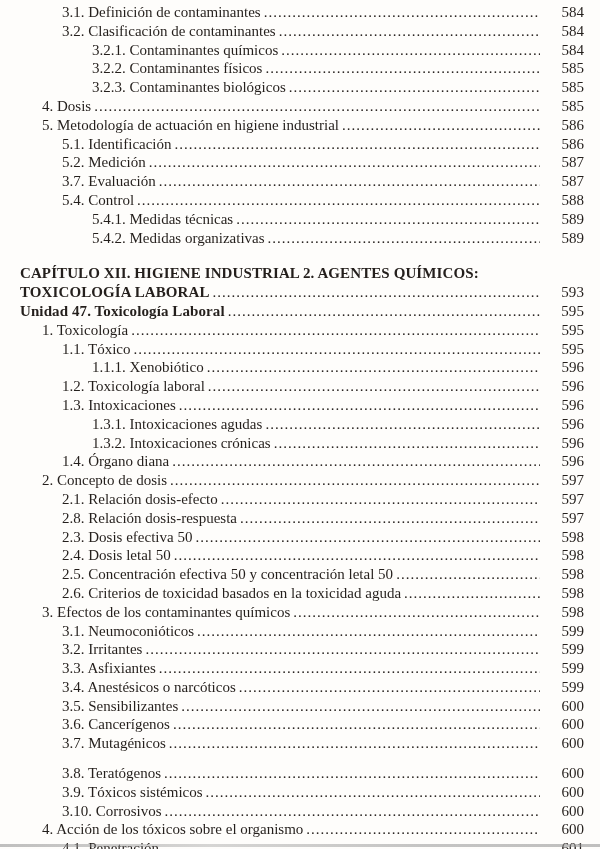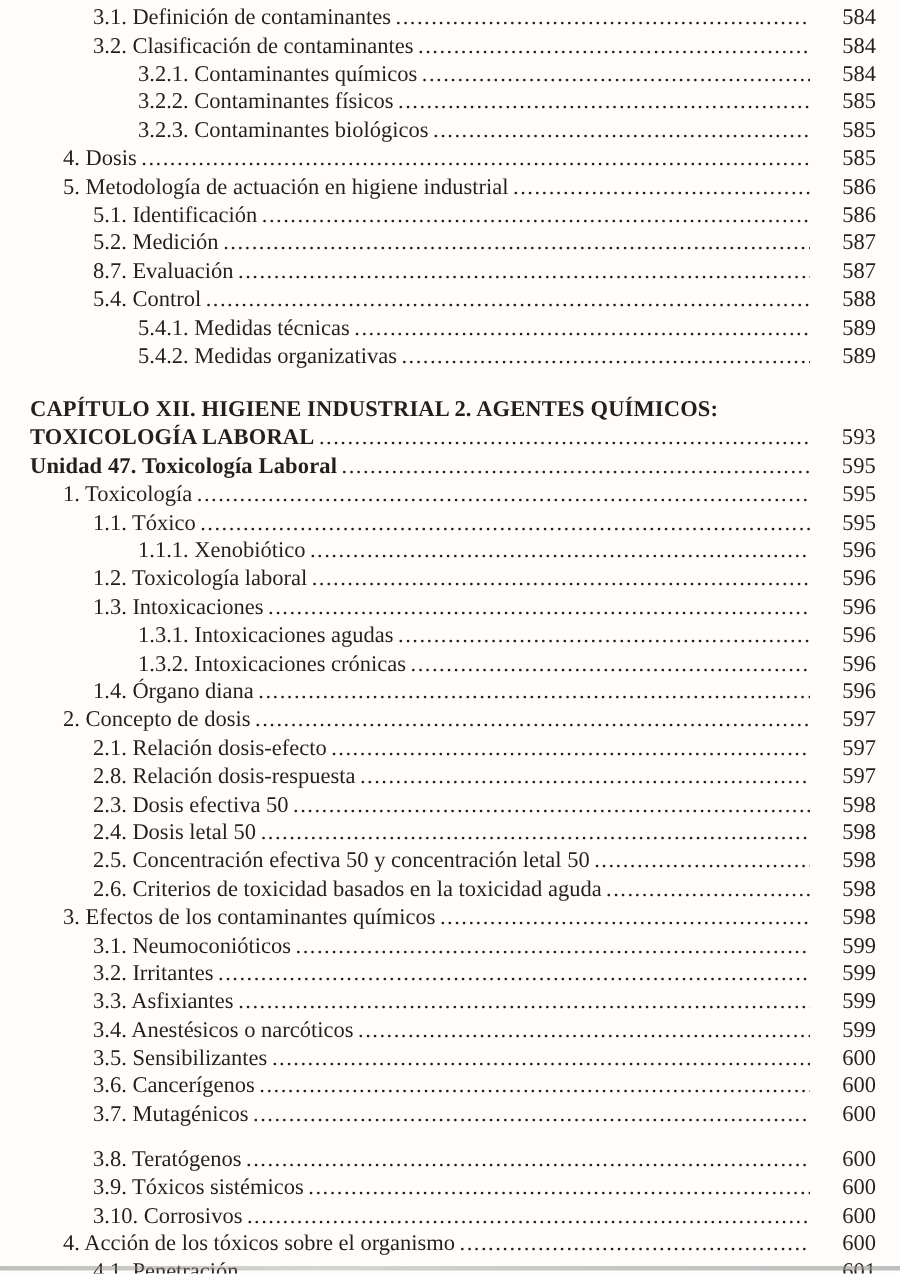--- a/index.html
+++ b/index.html
@@ -97,21 +97,21 @@
         <span class="lbl">5.1. Identificación</span>
         <span class="leader"></span>
         <span class="pg">586</span>
       </div>
       <div class="row" style="padding-left: 42px; justify-content: space-between;">
         <span class="lbl">5.2. Medición</span>
         <span class="leader"></span>
         <span class="pg">587</span>
       </div>
       <div class="row" style="padding-left: 42px;">
-        <span class="lbl">8.7. Evaluación</span>
+        <span class="lbl">3.7. Evaluación</span>
         <span class="leader"></span>
         <span class="pg">587</span>
       </div>
       <div class="row" style="padding-left: 42px;">
         <span class="lbl">5.4. Control</span>
         <span class="leader"></span>
         <span class="pg">588</span>
       </div>
       <div class="row" style="padding-left: 72px;">
         <span class="lbl">5.4.1. Medidas técnicas</span>

